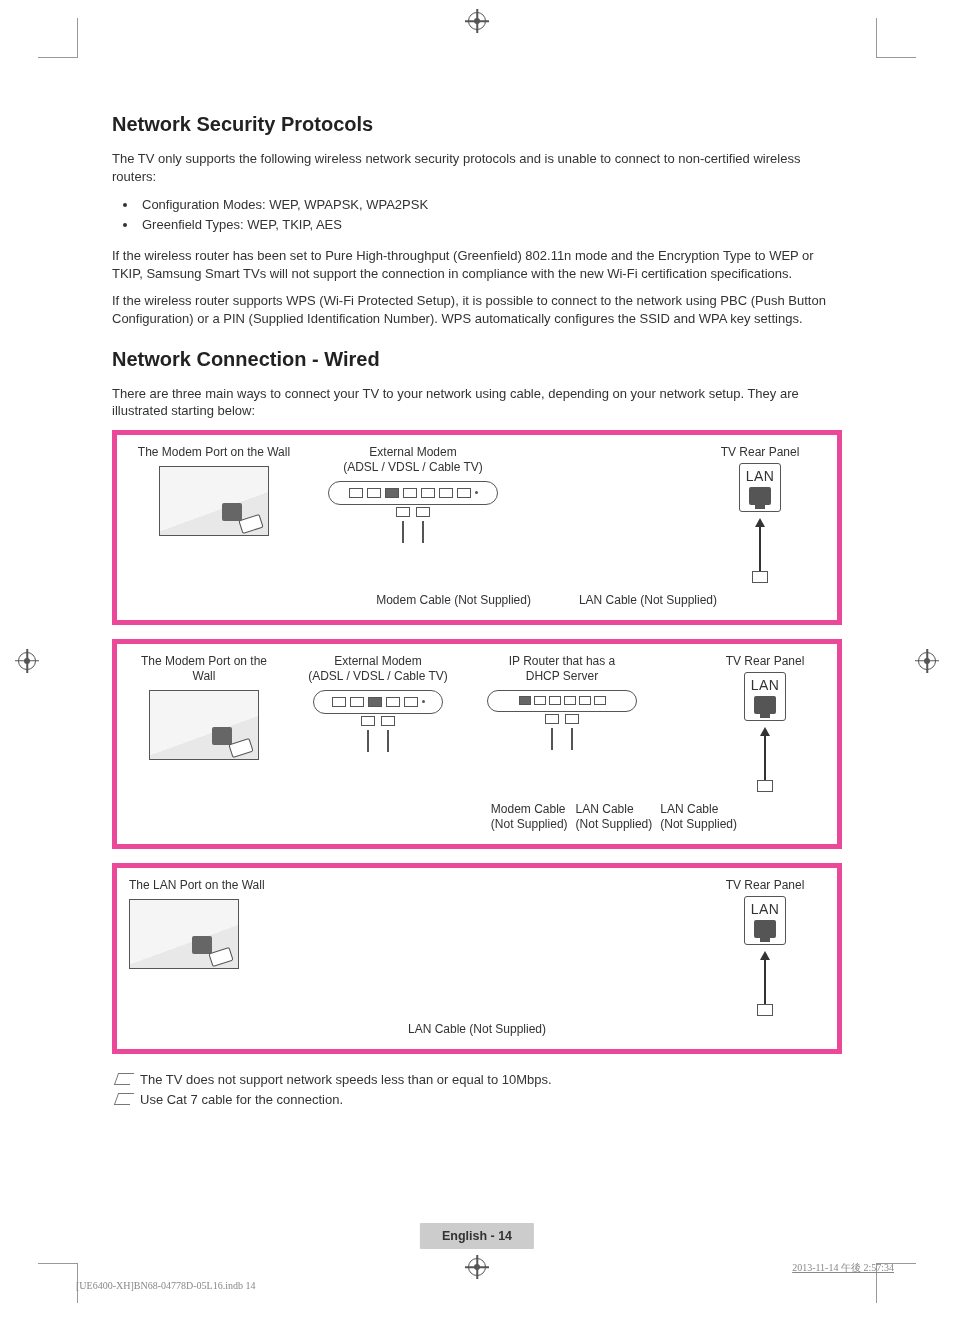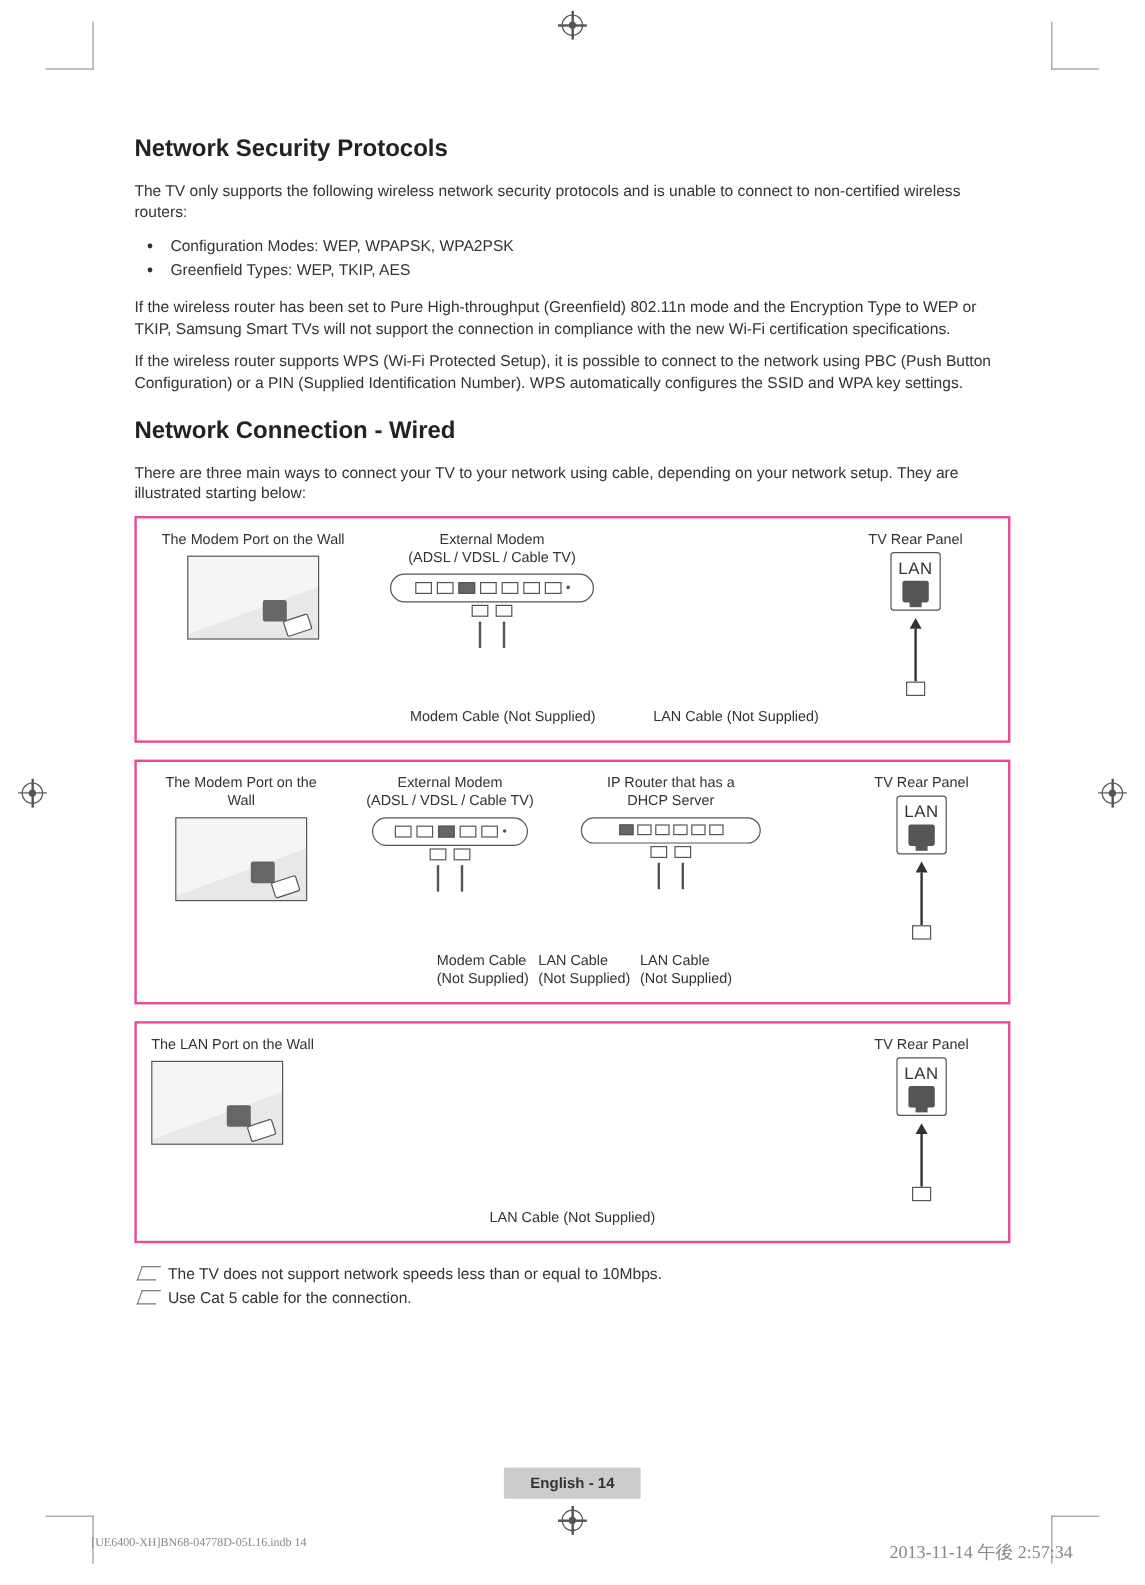--- a/index.html
+++ b/index.html
@@ -52,21 +52,21 @@
     margin: 6px 0 12px 26px;
   }
   ul.bullets li {
     font-size: 13px;
     line-height: 1.55;
     color: #333;
     list-style: disc;
     padding-left: 4px;
   }
   .diagram {
-    border: 2px solid #ec4899;
+    border: 5px solid #ec4899;
     padding: 10px 12px 12px 12px;
     margin-bottom: 14px;
     position: relative;
     font-size: 11.5px;
     color: #333;
   }
   .diag-row { display: flex; align-items: flex-start; gap: 14px; }
   .diag-col { display: flex; flex-direction: column; align-items: center; text-align: center; }
   .label-top { font-size: 12px; margin-bottom: 6px; line-height: 1.25; min-height: 14px; }
   .label-top.two { min-height: 30px; }
@@ -147,25 +147,25 @@
     bottom: 72px;
     background:#ccc; padding: 6px 22px;
     font-size: 12.5px; font-weight: bold; color:#333;
     border-radius: 1px;
   }
   .bottom-left {
     position:absolute; left:76px; bottom:30px;
     font-size: 10px; color:#888; font-family: "Times New Roman", serif;
   }
   .bottom-right {
-    position:absolute; right:60px; bottom:18px;
-    font-size: 15px; color:#888; font-family: "Times New Roman", serif;
+    position:absolute; right:60px; bottom:46px;
+    font-size: 10px; color:#888; font-family: "Times New Roman", serif; text-decoration: underline;
   }
   .tv-col { margin-left:auto; }
-  .under-labels { display:flex; justify-content:center; margin-top:4px; gap:8px; }
+  .under-labels { display:flex; justify-content:flex-end; margin-top:4px; gap:8px; }
   .modem-under { display:flex; gap:6px; justify-content:center; margin-top:2px; }
 </style>
 </head>
 <body>
 
 <div class="crop-tl"></div>
 <div class="crop-tr"></div>
 <div class="crop-bl"></div>
 <div class="crop-br"></div>
 <div class="reg-top">
@@ -370,21 +370,21 @@
     </div>
   </div>
 
   <div class="notes">
     <div class="note-line">
       <span class="note-icon"></span>
       <span>The TV does not support network speeds less than or equal to 10Mbps.</span>
     </div>
     <div class="note-line">
       <span class="note-icon"></span>
-      <span>Use Cat 5 cable for the connection.</span>
+      <span>Use Cat 7 cable for the connection.</span>
     </div>
   </div>
 
 </div>
 
 <div class="footer-tab">English - 14</div>
 <div class="bottom-left">[UE6400-XH]BN68-04778D-05L16.indb   14</div>
 <div class="bottom-right">2013-11-14   午後 2:57:34</div>
 
 </body></html>

